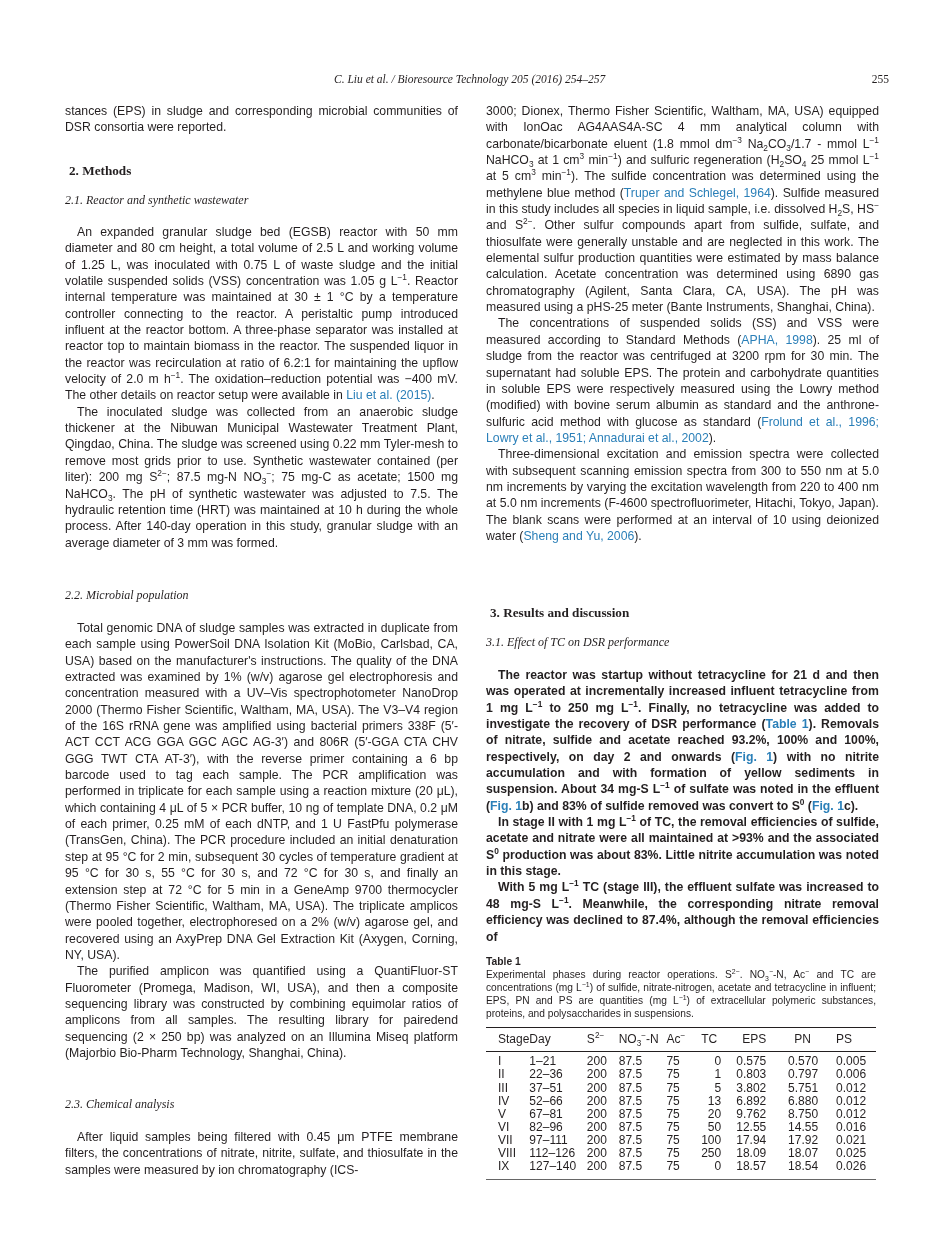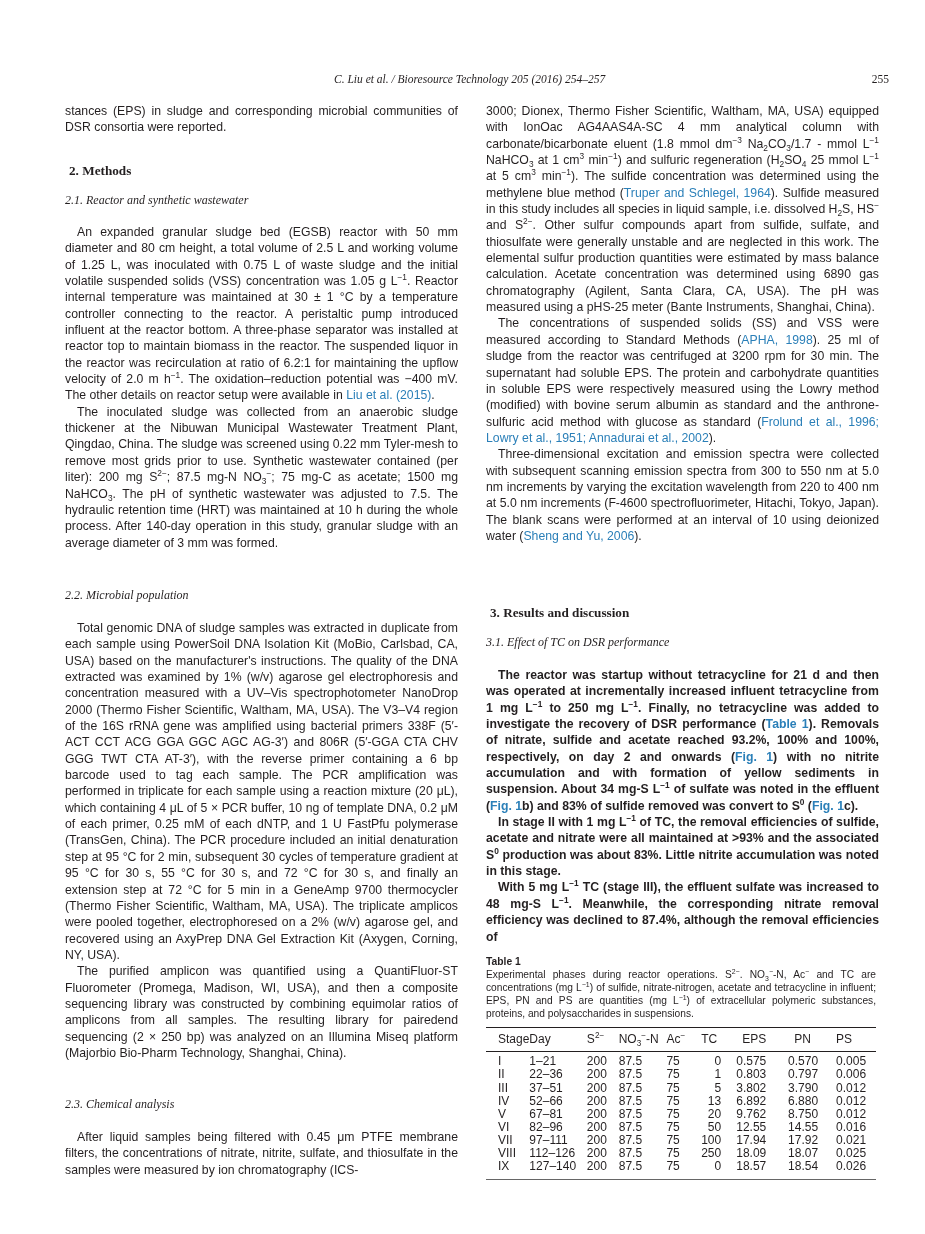--- a/index.html
+++ b/index.html
@@ -191,21 +191,21 @@
           <td class="c-ps">0.006</td>
         </tr>
         <tr>
           <td class="c-stage">III</td>
           <td class="c-day">37–51</td>
           <td class="c-s">200</td>
           <td class="c-no3">87.5</td>
           <td class="c-ac">75</td>
           <td class="c-tc">5</td>
           <td class="c-eps">3.802</td>
-          <td class="c-pn">3.790</td>
+          <td class="c-pn">5.751</td>
           <td class="c-ps">0.012</td>
         </tr>
         <tr>
           <td class="c-stage">IV</td>
           <td class="c-day">52–66</td>
           <td class="c-s">200</td>
           <td class="c-no3">87.5</td>
           <td class="c-ac">75</td>
           <td class="c-tc">13</td>
           <td class="c-eps">6.892</td>

